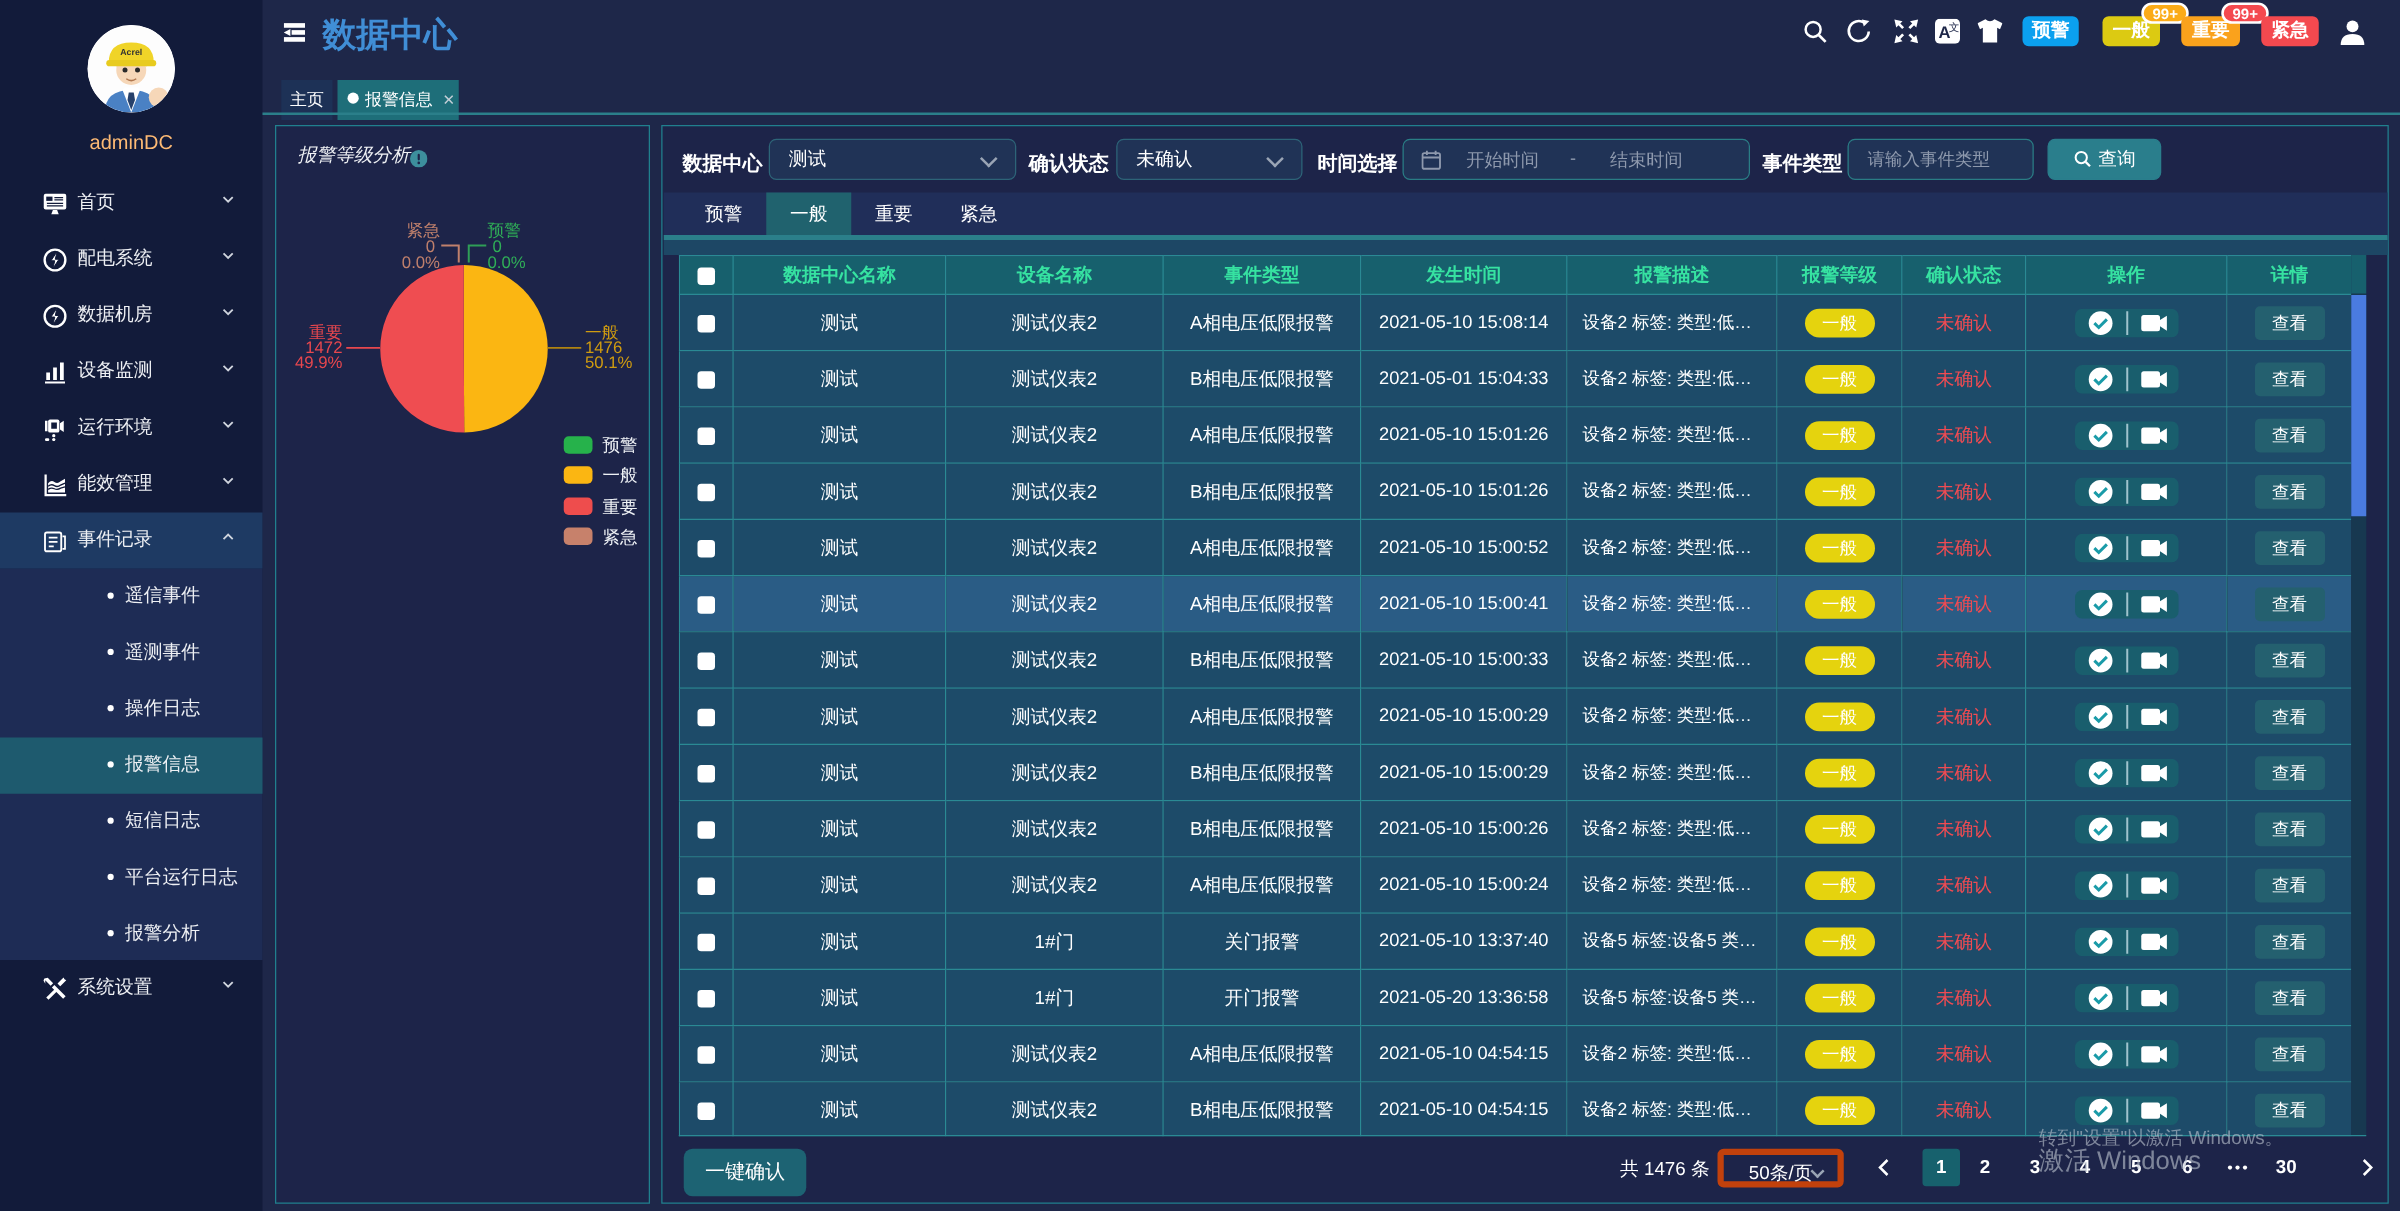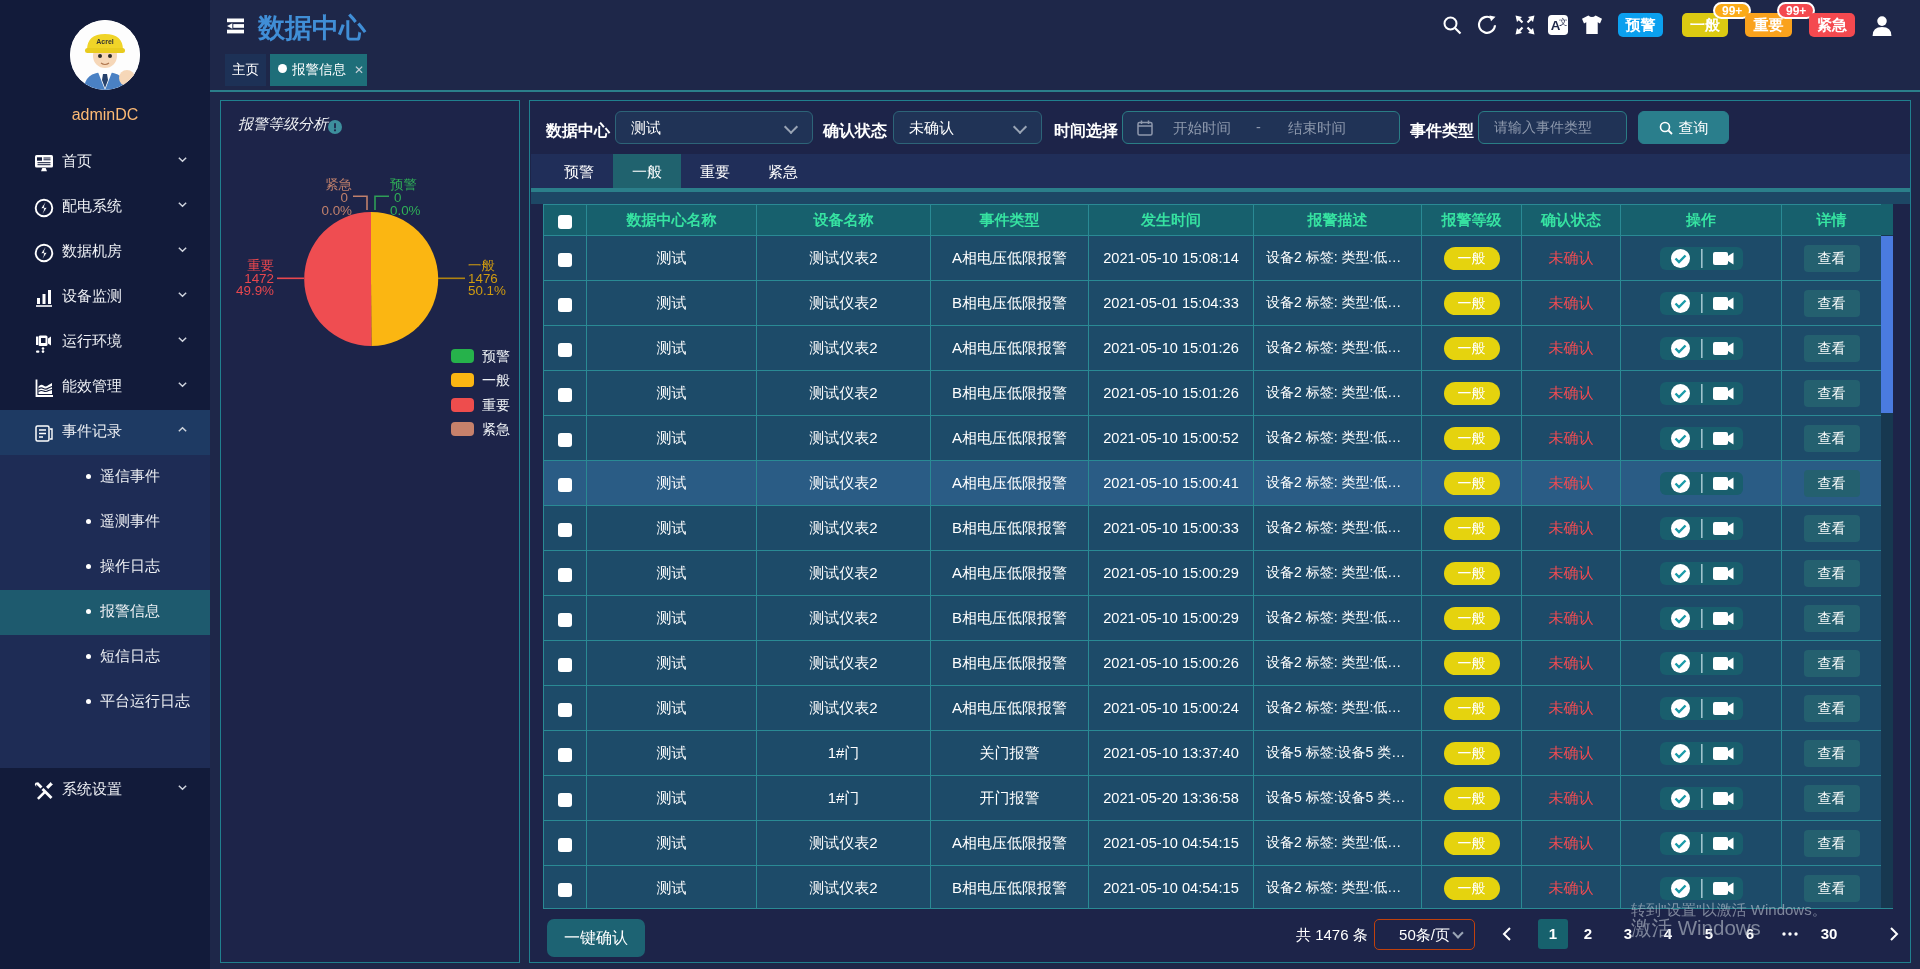--- a/index.html
+++ b/index.html
@@ -26,21 +26,21 @@
 
 
 #title { position:absolute; left:258px; top:10px; color:#408ed6; font-size:27px; font-weight:bold; }
 .topico { position:absolute; top:15px; width:20px; height:20px; }
 .abtn { position:absolute; top:13px; height:24px; border-radius:5px; color:#fff; font-size:15px;
   text-align:center; line-height:24px; font-weight:bold; }
 .badge99 { position:absolute; top:2px; height:17px; padding:0 7px; border-radius:9px; border:2px solid #fff;
   color:#fff; font-size:12px; line-height:14px; font-weight:bold; }
 
 
-.chip { position:absolute; top:54px; height:32px; font-size:13.5px; color:#fff; line-height:32px; white-space:nowrap; }
+.chip { position:absolute; top:64px; height:32px; font-size:13.5px; color:#fff; line-height:32px; white-space:nowrap; }
 #chip1 { left:225px; width:41px; background:#1d3156; text-align:center; }
 #chip2 { left:270px; width:97px; background:#1e6e79; }
 #chipline { position:absolute; left:210px; top:90px; width:1710px; height:2px; background:#2b7f8a; }
 
 
 #lpanel { position:absolute; left:220px; top:100px; width:300px; height:863px; background:#1d2449; border:1px solid #20808e; }
 #rpanel { position:absolute; left:529px; top:100px; width:1382px; height:863px; background:#1d2449; border:1px solid #20808e; }
 
 
 #ltitle { position:absolute; left:17px; top:14px; color:#f0f2f5; font-size:15px;font-style:italic; }
@@ -72,21 +72,21 @@
 .viewbtn { display:inline-block; width:56px; height:27px; background:#24606f; border-radius:4px; color:#fff; font-size:14px; line-height:27px; }
 
 
 #sbar { position:absolute; left:1351px; top:134px; width:12px; height:673px; background:#173850; }
 #sthumb { position:absolute; left:0; top:1px; width:12px; height:177px; background:#4a7be0; }
 
 
 #confirmbtn { position:absolute; left:17px; top:818px; width:98px; height:38px; background:#1d6373; border-radius:7px;
   color:#fff; font-size:16px; text-align:center; line-height:38px; }
 #total { position:absolute; left:766px; top:825px; color:#fff; font-size:15px; }
-#psel { position:absolute; left:844px; top:818px; width:101px; height:31px; background:transparent; border:1px solid #c2410c; border-radius:5px;
+#psel { position:absolute; left:844px; top:818px; width:101px; height:31px; background:transparent; border:5px solid #c2410c; border-radius:5px;
   color:#fff; font-size:15px; line-height:29px; text-align:center; }
 .pgn { position:absolute; top:818px; width:30px; height:30px; color:#fff; font-size:15px; font-weight:bold; text-align:center; line-height:30px; }
 .pgn.cur { background:#17616d; border-radius:3px; }
 
 #hfill { position:absolute; left:1351px; top:103px; width:12px; height:31px; background:#17606d; }
 
 #wm1 { position:absolute; left:1631px; top:914px; color:rgba(185,193,205,0.62); font-size:20.5px; }
 #wm2 { position:absolute; left:1631px; top:901px; color:rgba(185,193,205,0.62); font-size:15px; }
 </style>
 </head>
@@ -210,20 +210,24 @@
           <span class="bullet"></span>
           <span class="tx">报警信息</span>
         </div>
       <div class="smi" style="top:180px">
           <span class="bullet"></span>
           <span class="tx">短信日志</span>
         </div>
       <div class="smi" style="top:225px">
           <span class="bullet"></span>
           <span class="tx">平台运行日志</span>
+        </div>
+      <div class="smi" style="top:270px">
+          <span class="bullet"></span>
+          <span class="tx">报警分析</span>
         </div>
     </div>
     <div class="mi" style="top:768px">
       <svg class="ic" viewBox="0 0 20 20">
           <path d="M4.2 1.2 L8.5 5.5 L6.5 7.5 L2.2 3.2 L2.2 6 L0.8 3.4 L1.5 1.8 Z" fill="#fff"></path>
           <path d="M7.5 9 L16.5 18 L18.5 16 L9.5 7 Z" fill="#fff"></path>
           <path d="M16.8 1 L12 5.8 L14.2 8 L19 3.2 A 3.4 3.4 0 0 1 16.8 1 Z" fill="#fff"></path>
           <path d="M10.5 9.5 L3 17 L4.8 18.8 L12.3 11.3 Z" fill="#fff"></path>
         </svg>
       <span class="tx">系统设置</span>

